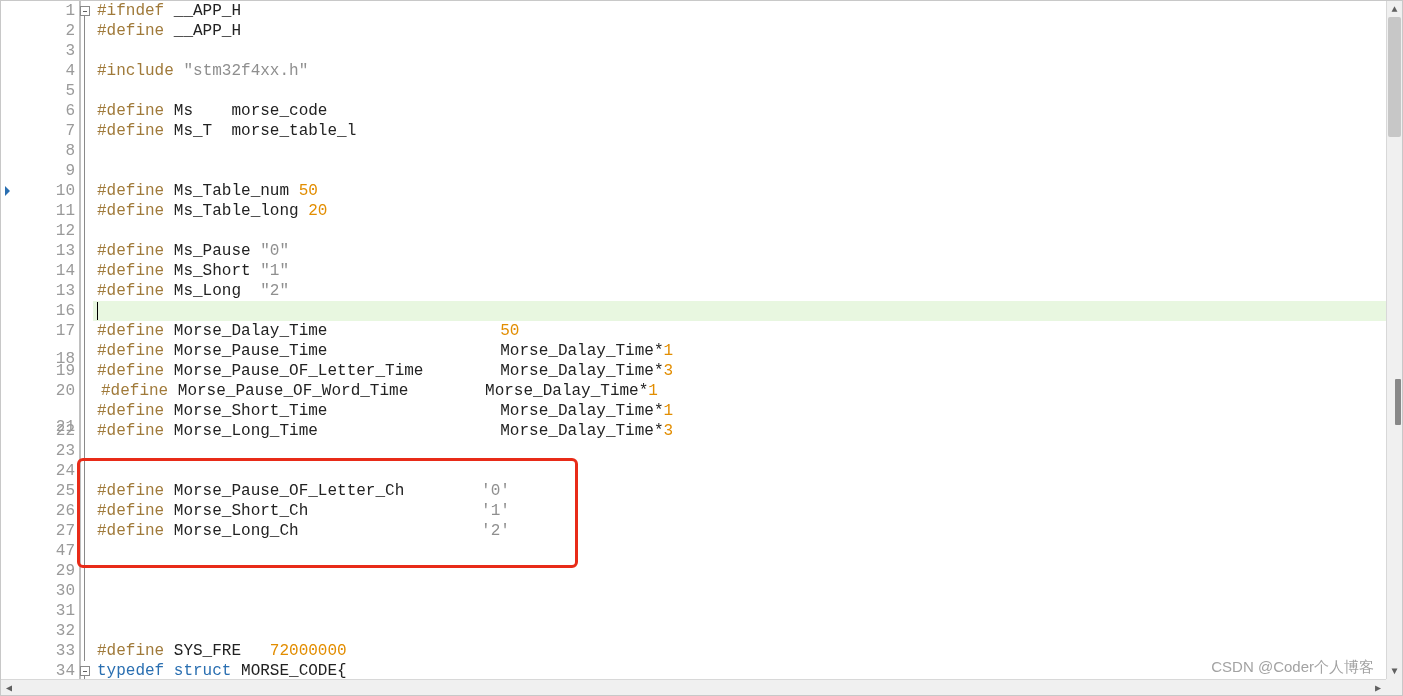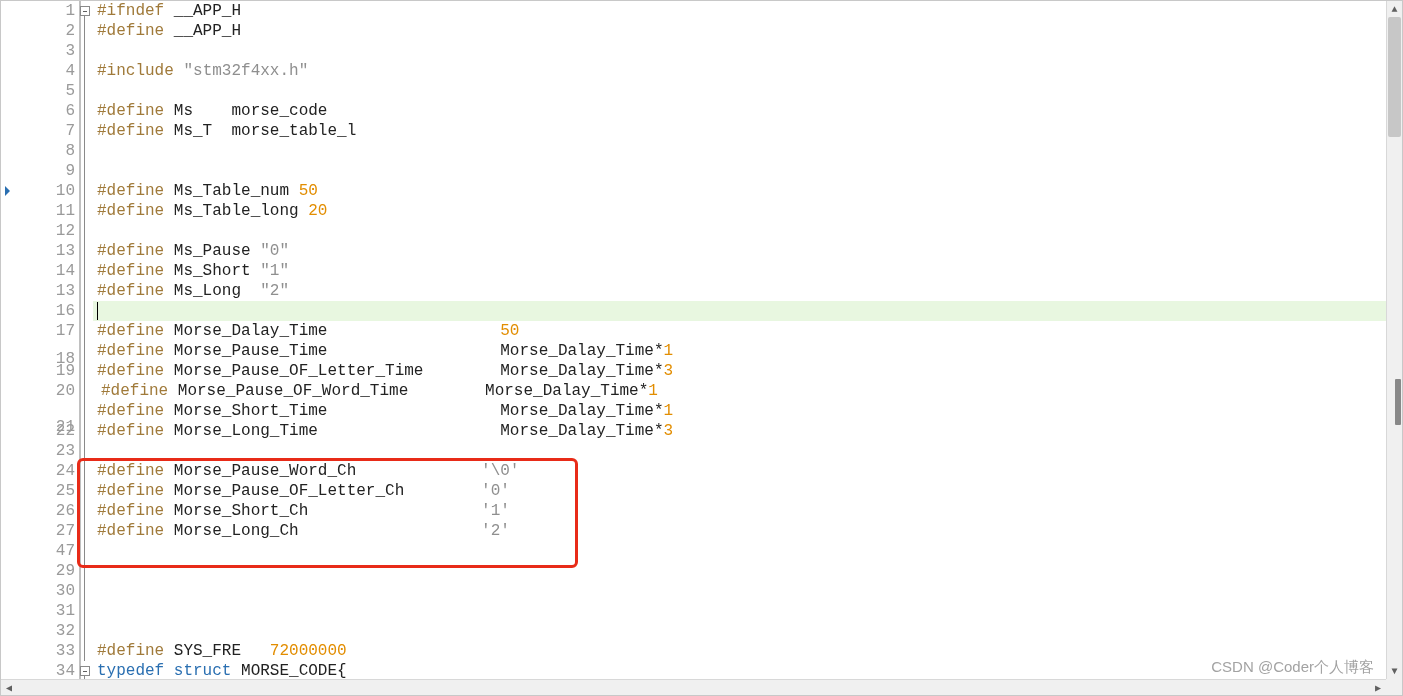--- a/index.html
+++ b/index.html
@@ -394,21 +394,20 @@
         <div class="line-row code-cell" style="position: absolute; top: 260px; left: 0px; right: 0px;"><span class="t-pre">#define </span><span class="t-mac">Ms_Short </span><span class="t-str">"1"</span></div>
         <div class="line-row code-cell" style="position: absolute; top: 280px; left: 0px; right: 0px;"><span class="t-pre">#define </span><span class="t-mac">Ms_Long  </span><span class="t-str">"2"</span></div>
         <div class="line-row code-cell current-line" style="position: absolute; top: 300px; left: 0px; right: 0px;"><span class="caret"></span></div>
         <div class="line-row code-cell" style="position: absolute; top: 320px; left: 0px; right: 0px;"><span class="t-pre">#define </span><span class="t-mac">Morse_Dalay_Time                  </span><span class="t-num">50</span></div>
         <div class="line-row code-cell" style="position: absolute; top: 340px; left: 0px; right: 0px;"><span class="t-pre">#define </span><span class="t-mac">Morse_Pause_Time                  Morse_Dalay_Time*</span><span class="t-num">1</span></div>
         <div class="line-row code-cell" style="position: absolute; top: 360px; left: 0px; right: 0px;"><span class="t-pre">#define </span><span class="t-mac">Morse_Pause_OF_Letter_Time        Morse_Dalay_Time*</span><span class="t-num">3</span></div>
         <div class="line-row code-cell" style="position: absolute; top: 380px; left: 4px; right: 0px;"><span class="t-pre">#define </span><span class="t-mac">Morse_Pause_OF_Word_Time        Morse_Dalay_Time*</span><span class="t-num">1</span></div>
         <div class="line-row code-cell" style="position: absolute; top: 400px; left: 0px; right: 0px;"><span class="t-pre">#define </span><span class="t-mac">Morse_Short_Time                  Morse_Dalay_Time*</span><span class="t-num">1</span></div>
         <div class="line-row code-cell" style="position: absolute; top: 420px; left: 0px; right: 0px;"><span class="t-pre">#define </span><span class="t-mac">Morse_Long_Time                   Morse_Dalay_Time*</span><span class="t-num">3</span></div>
         <div class="line-row code-cell" style="position: absolute; top: 440px; left: 0px; right: 0px;"></div>
-        <div class="line-row code-cell" style="position: absolute; top: 460px; left: 0px; right: 0px;"><span class="t-pre">#define </span><span class="t-mac">Morse_Pause_Word_Ch             </span><span class="t-char">'\0'</span></div>
         <div class="line-row code-cell" style="position: absolute; top: 480px; left: 0px; right: 0px;"><span class="t-pre">#define </span><span class="t-mac">Morse_Pause_OF_Letter_Ch        </span><span class="t-char">'0'</span></div>
         <div class="line-row code-cell" style="position: absolute; top: 500px; left: 0px; right: 0px;"><span class="t-pre">#define </span><span class="t-mac">Morse_Short_Ch                  </span><span class="t-char">'1'</span></div>
         <div class="line-row code-cell" style="position: absolute; top: 520px; left: 0px; right: 0px;"><span class="t-pre">#define </span><span class="t-mac">Morse_Long_Ch                   </span><span class="t-char">'2'</span></div>
         <div class="line-row code-cell" style="position: absolute; top: 540px; left: 0px; right: 0px;"></div>
         <div class="line-row code-cell" style="position: absolute; top: 560px; left: 0px; right: 0px;"></div>
         <div class="line-row code-cell" style="position: absolute; top: 580px; left: 0px; right: 0px;"></div>
         <div class="line-row code-cell" style="position: absolute; top: 600px; left: 0px; right: 0px;"></div>
         <div class="line-row code-cell" style="position: absolute; top: 620px; left: 0px; right: 0px;"></div>
         <div class="line-row code-cell" style="position: absolute; top: 640px; left: 0px; right: 0px;"><span class="t-pre">#define </span><span class="t-mac">SYS_FRE   </span><span class="t-num">72000000</span></div>
         <div class="line-row code-cell" style="position: absolute; top: 660px; left: 0px; right: 0px;"><span class="t-kw">typedef struct</span><span class="t-ident"> MORSE_CODE{</span></div>

